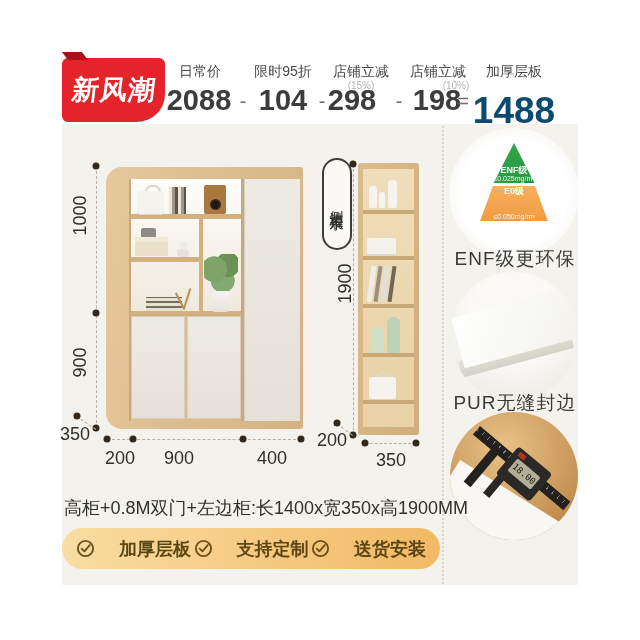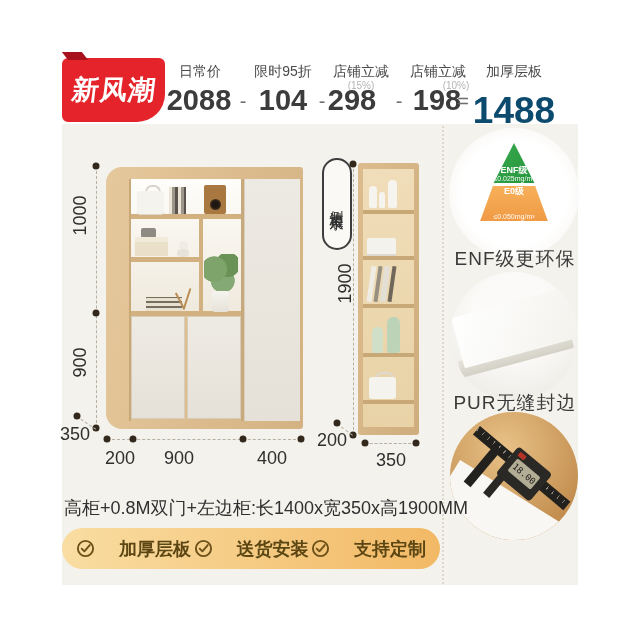--- a/index.html
+++ b/index.html
@@ -258,26 +258,26 @@
       </span>
       <span class="feat-label">加厚层板</span>
     </div>
     <div class="feat-item">
       <span>
         <svg width="19" height="19" viewBox="0 0 20 20">
             <circle cx="10" cy="10" r="8" fill="none" stroke="currentColor" stroke-width="2"></circle>
             <path d="M6 10.2l2.8 2.8L14.5 6.4" fill="none" stroke="currentColor" stroke-width="2" stroke-linecap="round" stroke-linejoin="round"></path>
           </svg>
       </span>
-      <span class="feat-label">送货安装</span>
+      <span class="feat-label">支持定制</span>
     </div>
     <div class="feat-item">
       <span>
         <svg width="19" height="19" viewBox="0 0 20 20">
             <circle cx="10" cy="10" r="8" fill="none" stroke="currentColor" stroke-width="2"></circle>
             <path d="M6 10.2l2.8 2.8L14.5 6.4" fill="none" stroke="currentColor" stroke-width="2" stroke-linecap="round" stroke-linejoin="round"></path>
           </svg>
       </span>
-      <span class="feat-label">支持定制</span>
+      <span class="feat-label">送货安装</span>
     </div>
   </div>
 
 </div>
 
 </body></html>

